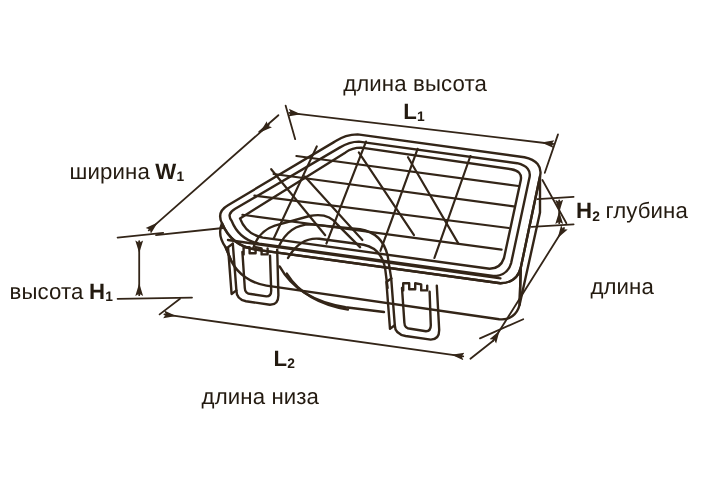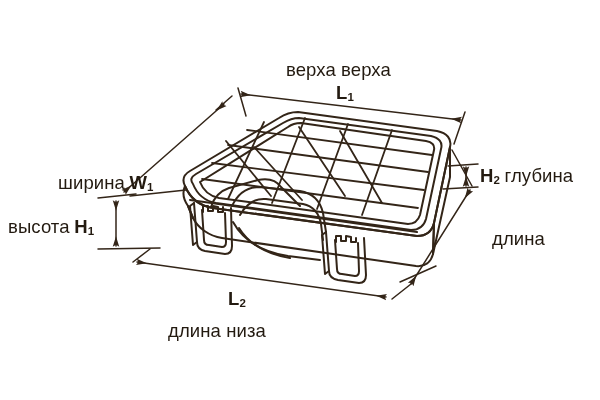--- a/index.html
+++ b/index.html
@@ -46,22 +46,22 @@
     font-weight: 700;
     vertical-align: baseline;
     position: relative;
     bottom: -2px;
   }
   .stack-line { display: block; }
 
   
   #label-top-length   { left: 286px; top: 59px;  text-align: center; }
   #label-l1           { left: 336px; top: 82px;  }
-  #label-top-width    { left: 58px;  top: 132px; margin-top: 40px; }
-  #label-height-h1    { left: 8px;   top: 216px; }
+  #label-top-width    { left: 58px;  top: 132px; }
+  #label-height-h1    { left: 8px;   top: 232px; }
   #label-h2-depth     { left: 480px; top: 165px; }
   #label-w2-width     { left: 458px; top: 228px; }
   #label-l2           { left: 228px; top: 288px; }
   #label-bottom-length{ left: 168px; top: 310px; margin-top: 10px; }
 </style>
 </head>
 <body>
 
 <div id="diagram-root">
 
@@ -246,21 +246,21 @@
       <g stroke-width="1.5">
         <path d="M 150 249 L 133 262"></path>
         <path d="M 411 284 L 392 299"></path>
         <path d="M 137 262 L 386 297" marker-start="url(#arrowStart)" marker-end="url(#arrowEnd)"></path>
       </g>
 
     </g>
   </svg>
 
   <div class="label" id="label-top-length">
-    <span class="lbl-word">верха верха</span>
+    <span class="lbl-word">длина высота</span>
   </div>
 
   <div class="label" id="label-l1">
     <span class="lbl-sym"><span>L</span><sub>1</sub></span>
   </div>
 
   <div class="label" id="label-top-width">
     <span class="stack-line">
       <span class="lbl-word">ширина</span>
       <span class="lbl-sym"><span>W</span><sub>1</sub></span>

